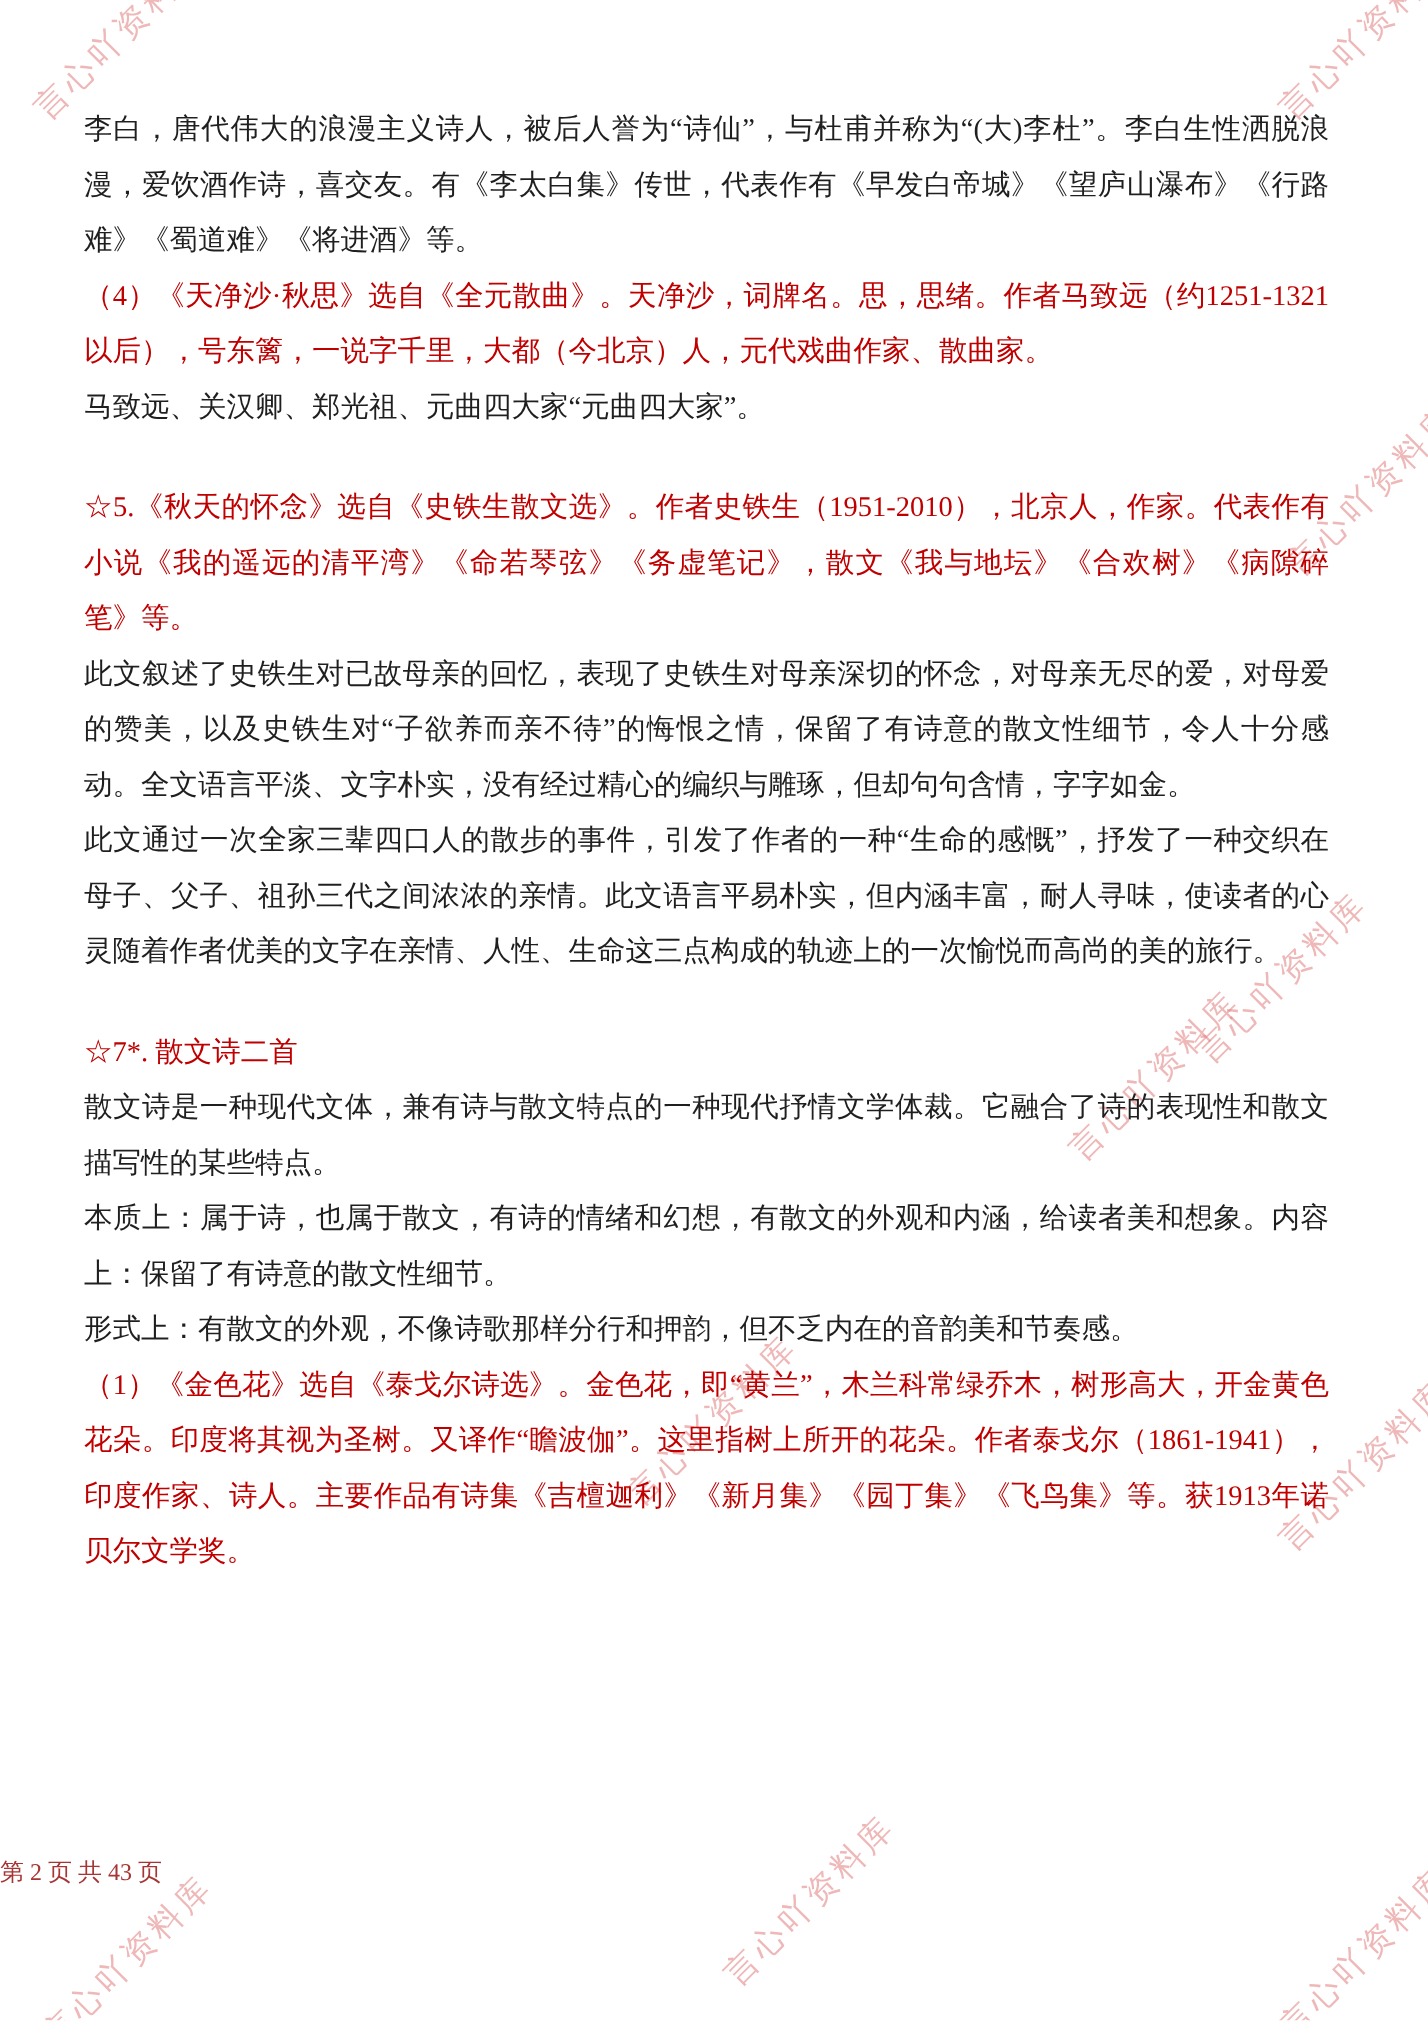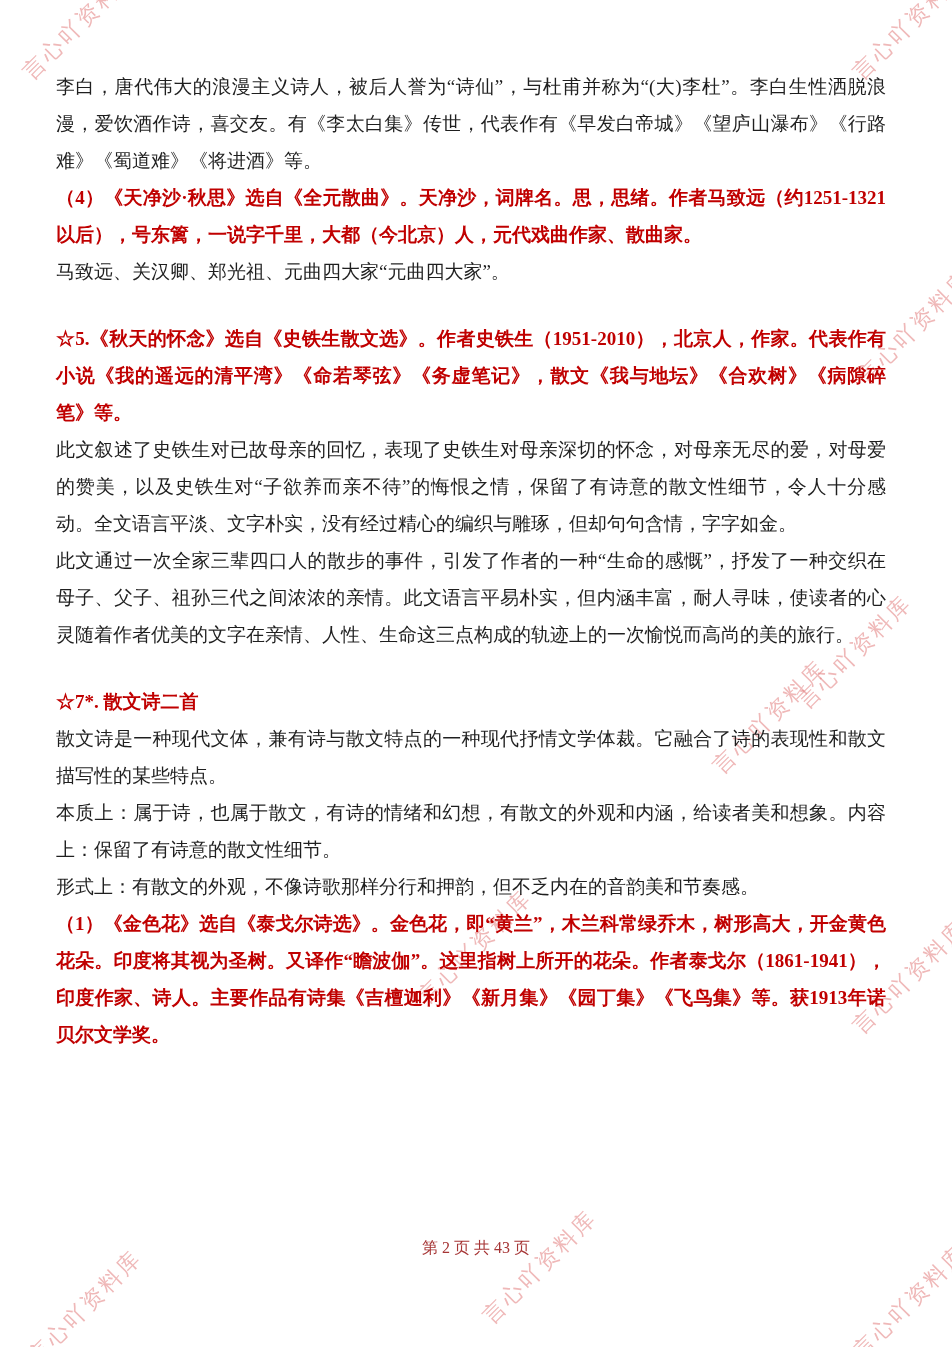--- a/index.html
+++ b/index.html
@@ -43,31 +43,31 @@
     font-size: 19px;
     line-height: 37px;
     text-align: justify;
     text-justify: inter-ideograph;
     text-align-last: left;
     color: var(--body-color, #1f1f1f);
     word-break: break-all;
   }
   p.para.red {
     color: var(--red-color, #c00000);
-    font-weight: bold;
+    font-weight: normal;
   }
   p.para.gap {
     margin-top: 30px;
   }
   .footer {
     position: absolute;
     left: 0;
     right: 0;
     top: 1238px;
-    text-align: center;
+    text-align: left;
     z-index: 2;
     font-size: 16px;
     color: var(--footer-color, #a63535);
     font-family: "Liberation Serif", "DejaVu Serif", serif;
   }
 </style>
 </head>
 <body>
 
 <div class="page">

